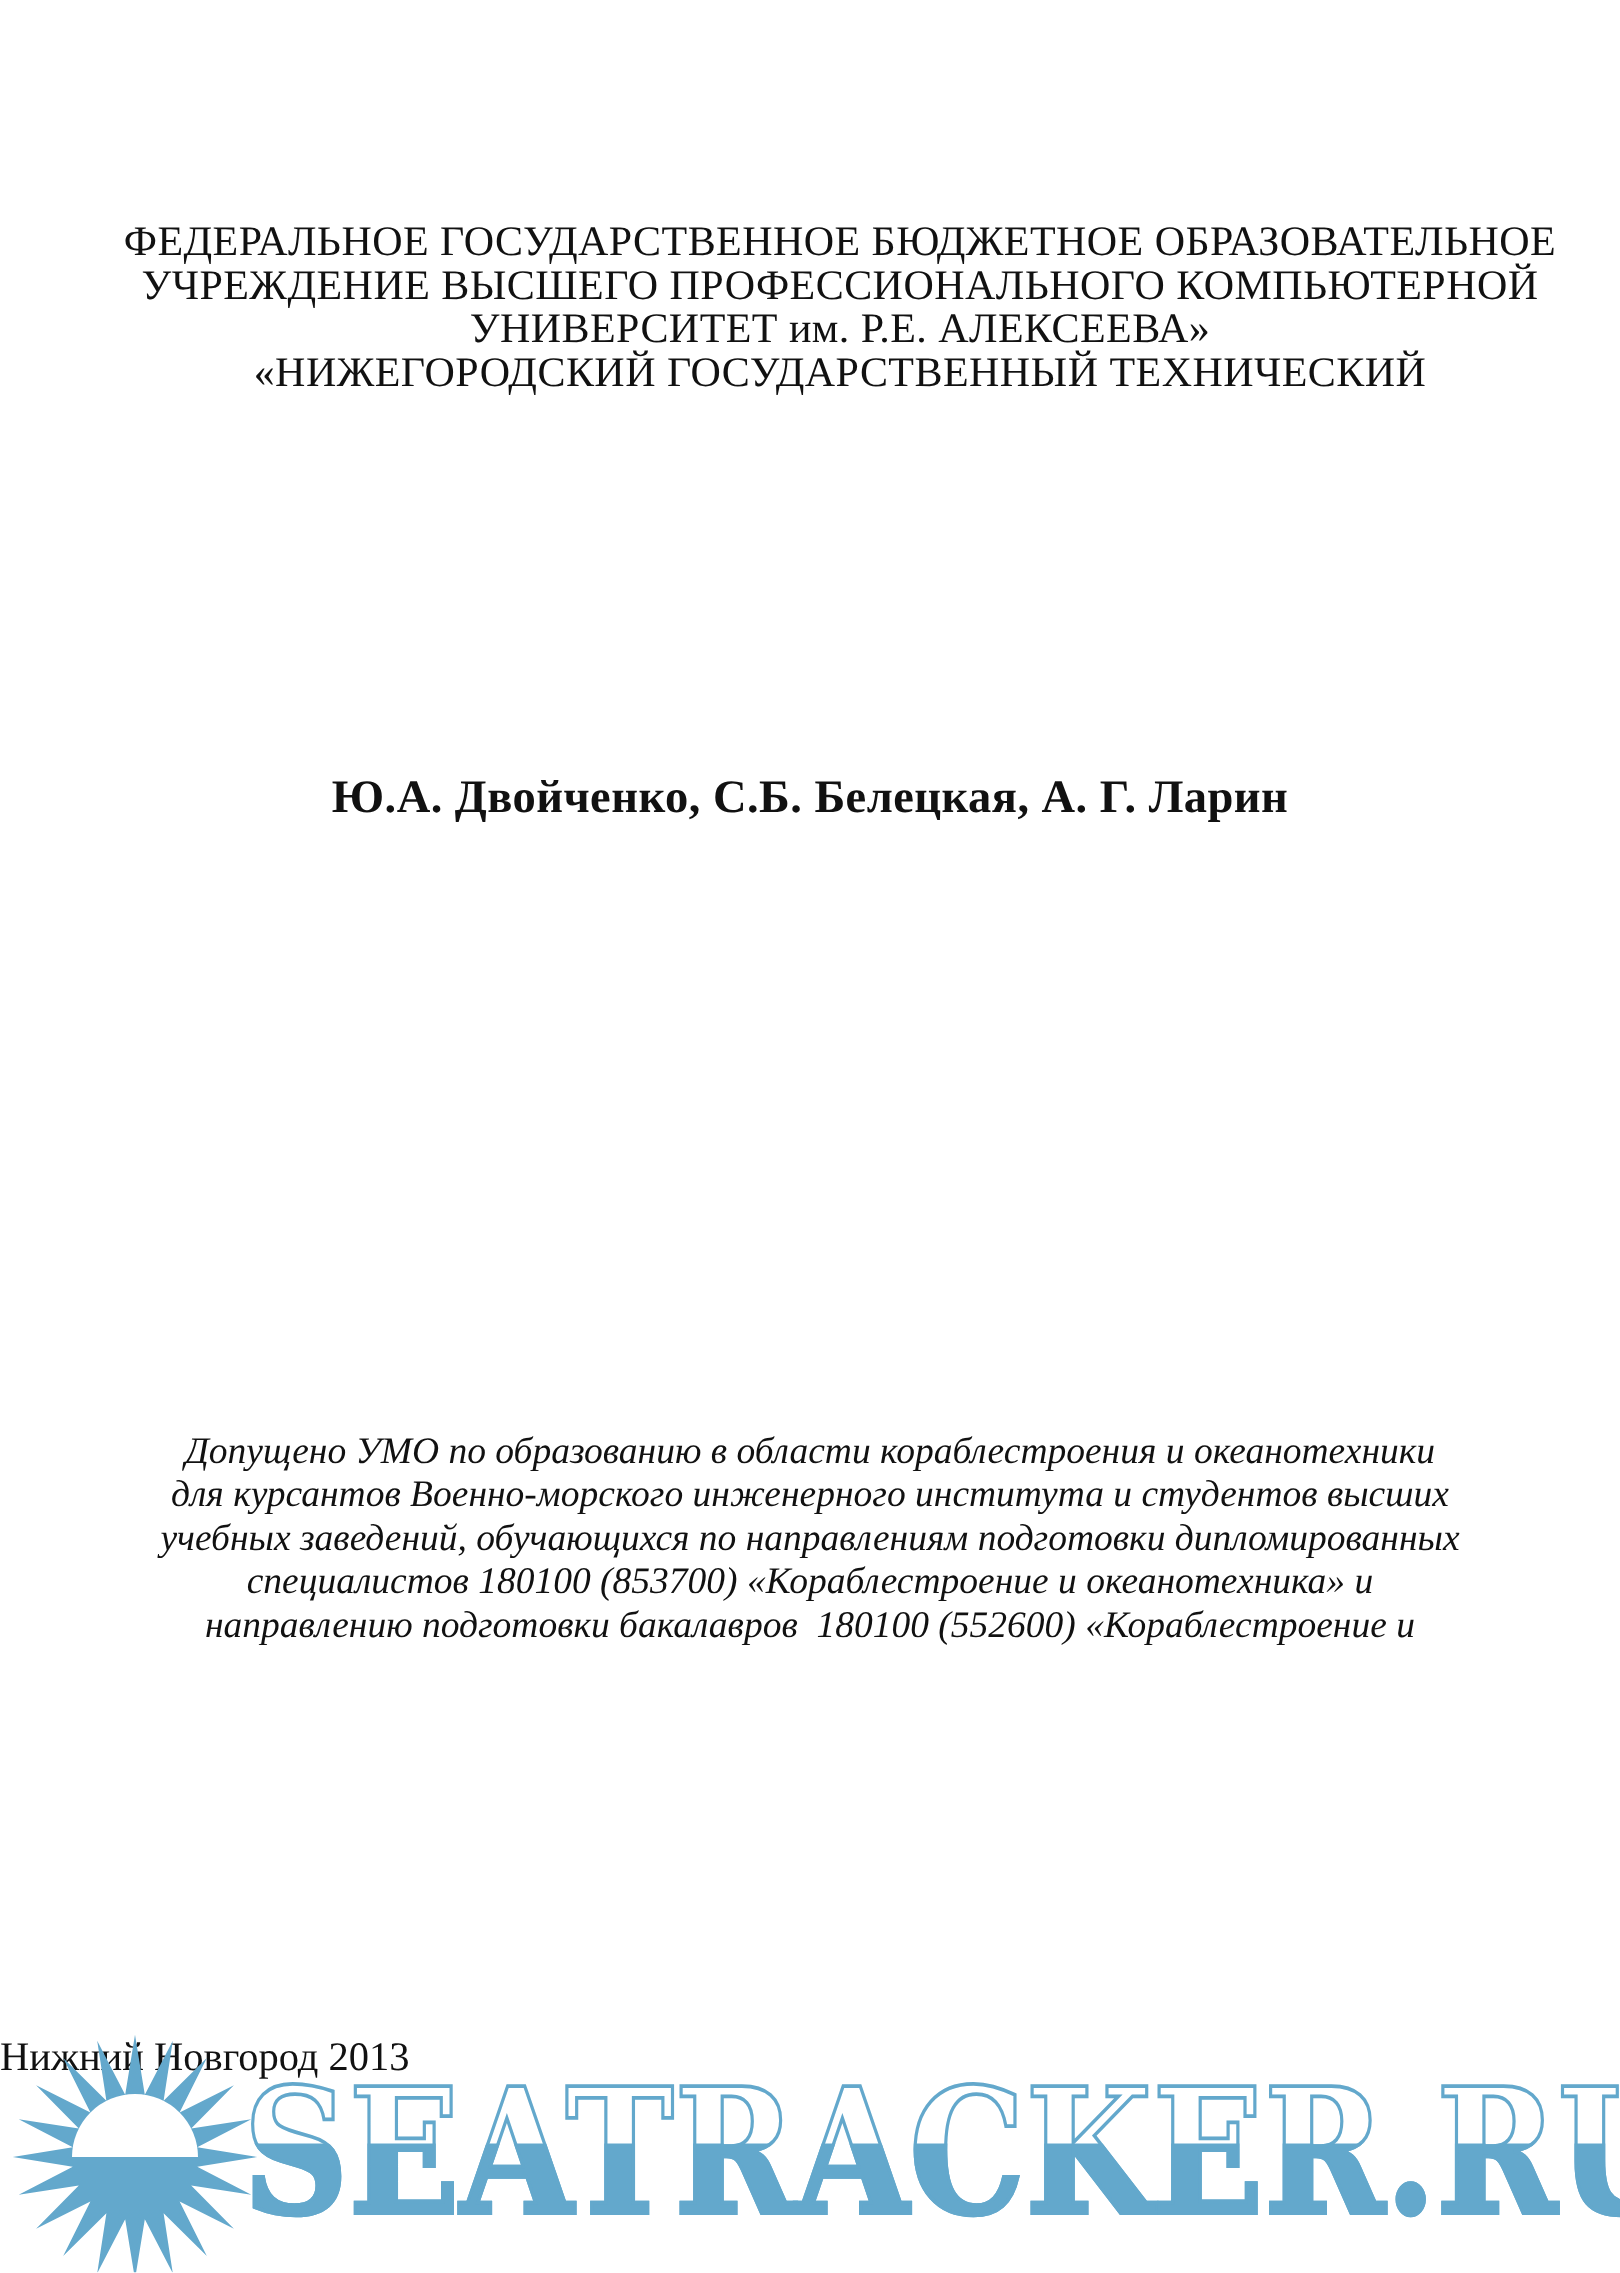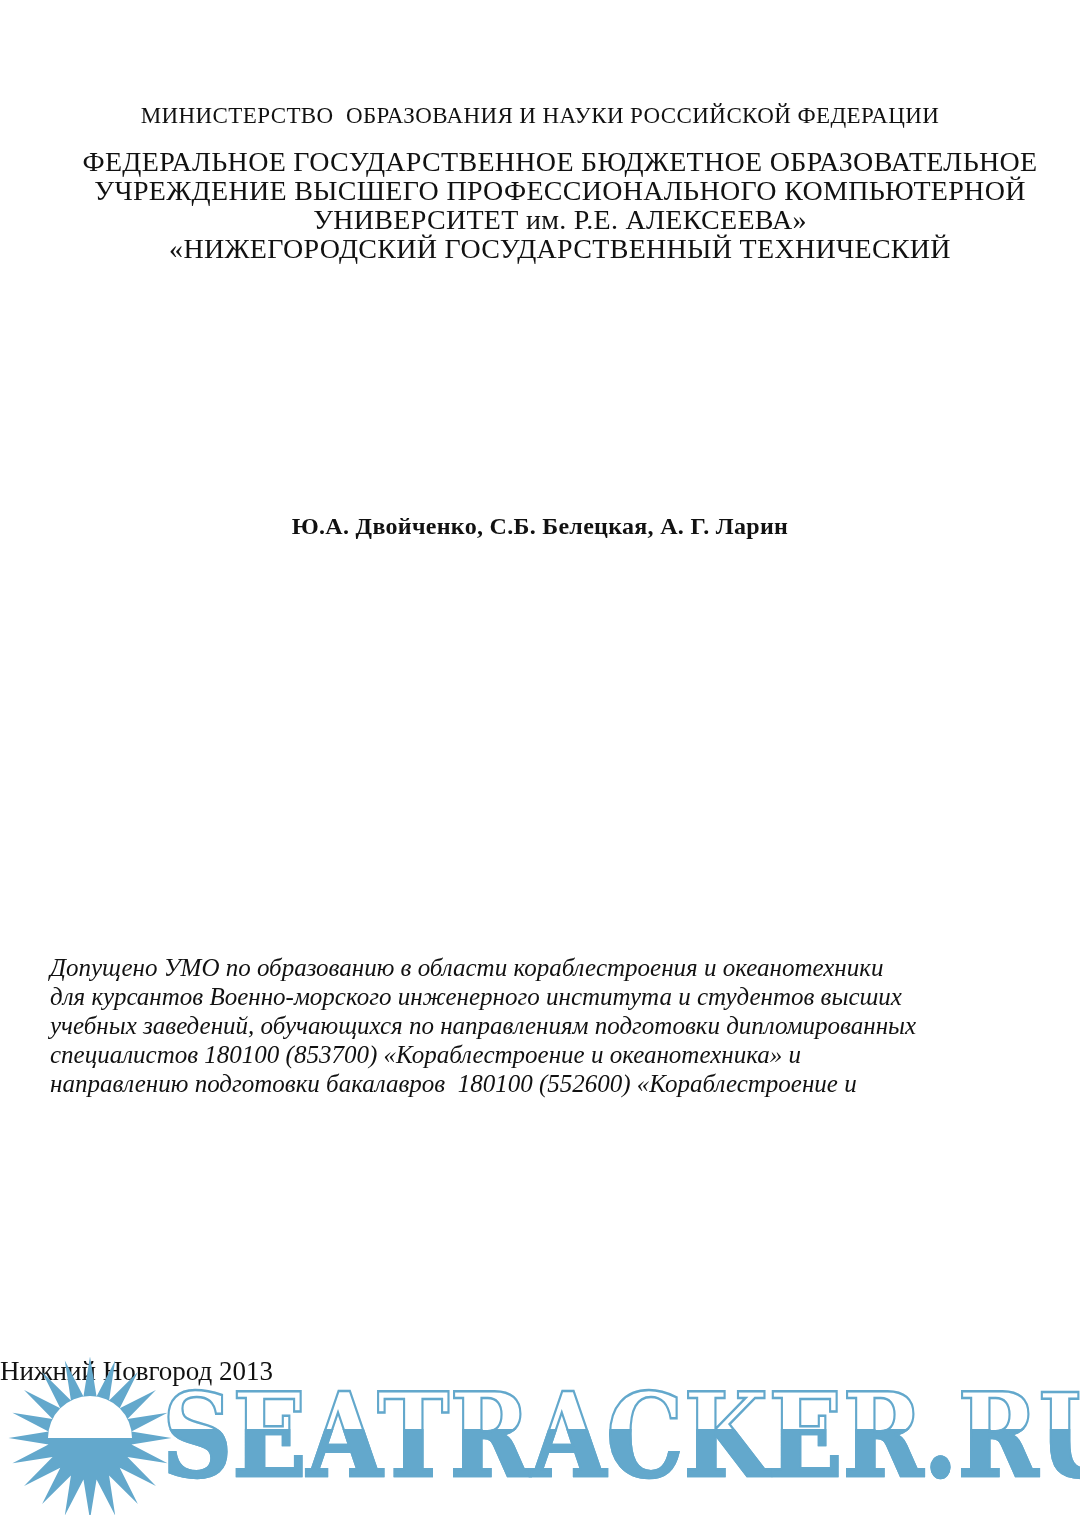--- a/index.html
+++ b/index.html
@@ -20,31 +20,31 @@
     letter-spacing: 0.4px; white-space: pre-wrap;
   }
   .institution {
     position: absolute; top: 147px; left: 0; width: 100%;
     text-align: center; font-size: 28px; line-height: 29px;
     letter-spacing: 0.3px;
     margin-left: 20px;
   }
   .authors {
     position: absolute; top: 513px; left: 0; width: 100%;
-    text-align: center; font-size: 24px; font-weight: bold;
+    text-align: center; font-size: 31px; font-weight: bold;
     letter-spacing: 0.3px;
   }
   .book-title {
     position: absolute; top: 711px; left: 0; width: 100%;
     text-align: center; font-size: 29px; font-weight: bold;
     line-height: 38px; letter-spacing: 0.5px;
   }
   .approval {
     position: absolute; top: 953px; left: 50px; right: 50px;
-    font-size: 25px; font-style: italic;
+    text-align: center; font-size: 25px; font-style: italic;
     line-height: 29px;
   }
   .approval div { white-space: pre-wrap; }
   .city-year {
     position: absolute; top: 1356px; left: 0; width: 100%;
     text-align: left; font-size: 27px;
   }
   .watermark { position: absolute; left: 0; top: 1340px; width: 1080px; height: 175px; }
   .wm-logo { position: absolute; left: 6px; top: 14px; width: 168px; height: 168px; }
   .star { fill: var(--wm-color, #63a8cc); }
@@ -65,21 +65,20 @@
     -webkit-background-clip: text;
     background-clip: text;
     -webkit-text-stroke: 2.5px var(--wm-color, #63a8cc);
   }
 </style>
 </head>
 <body>
 
 <div class="page" style="color: rgb(17, 17, 17);">
 
-  <div class="ministry">МИНИСТЕРСТВО  ОБРАЗОВАНИЯ И НАУКИ РОССИЙСКОЙ ФЕДЕРАЦИИ</div>
 
   <div class="institution">
     <div>ФЕДЕРАЛЬНОЕ ГОСУДАРСТВЕННОЕ БЮДЖЕТНОЕ ОБРАЗОВАТЕЛЬНОЕ</div>
     <div>УЧРЕЖДЕНИЕ ВЫСШЕГО ПРОФЕССИОНАЛЬНОГО КОМПЬЮТЕРНОЙ</div>
     <div>УНИВЕРСИТЕТ им. Р.Е. АЛЕКСЕЕВА»</div>
     <div>«НИЖЕГОРОДСКИЙ ГОСУДАРСТВЕННЫЙ ТЕХНИЧЕСКИЙ</div>
   </div>
 
   <div class="authors">Ю.А. Двойченко, С.Б. Белецкая, А. Г. Ларин</div>
 

